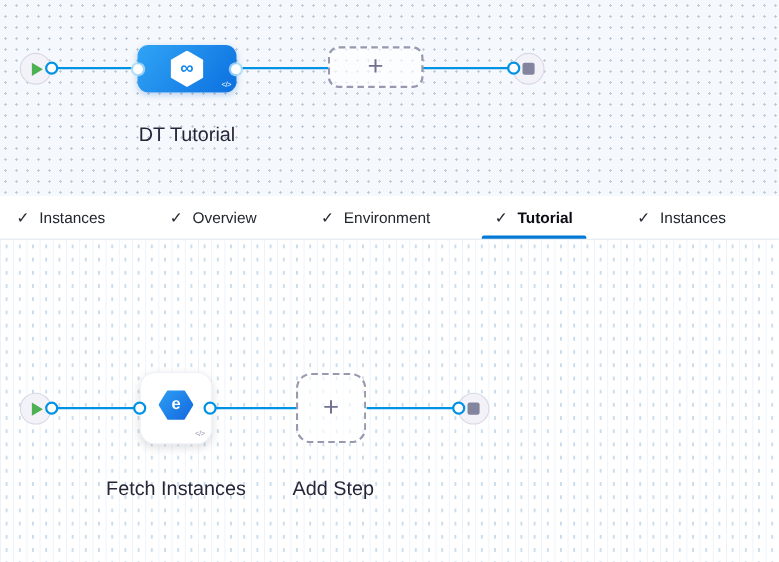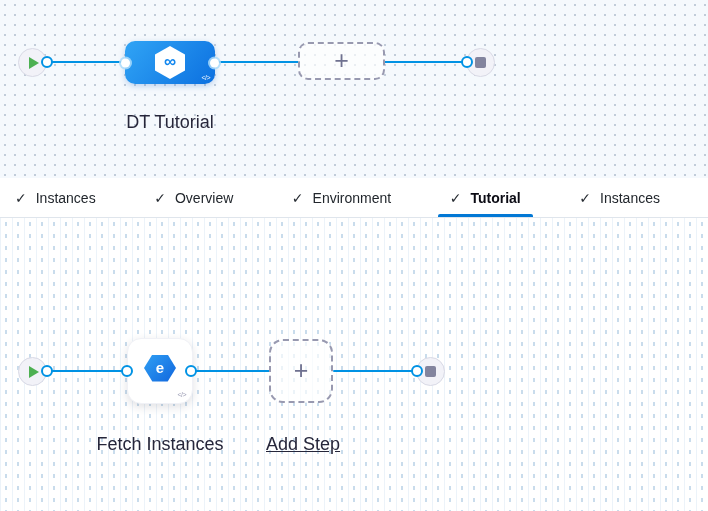--- a/index.html
+++ b/index.html
@@ -186,21 +186,21 @@
       </span>
       <span class="code-glyph-gray">&lt;/&gt;</span>
     </div>
     <div class="ring-port" style="left:121px; top:147px;"></div>
     <div class="ring-port" style="left:185px; top:147px;"></div>
     <div class="node-label" style="left:92px; top:196px; width:136px;">Fetch Instances</div>
 
     <div class="add-box add-step-box">
       <span class="plus">+</span>
     </div>
-    <div class="node-label" style="left:266px; top:196px; width:72px;text-decoration:underline;">Add Step</div>
+    <div class="node-label" style="left:266px; top:196px; width:72px;">Add Step</div>
 
     <div class="ring-port" style="left:411px; top:147px;"></div>
     <div class="round-node" style="left:416px; top:139px;">
       <span class="stop-icon"></span>
     </div>
   </section>
 
 </div>
 
 </body></html>

